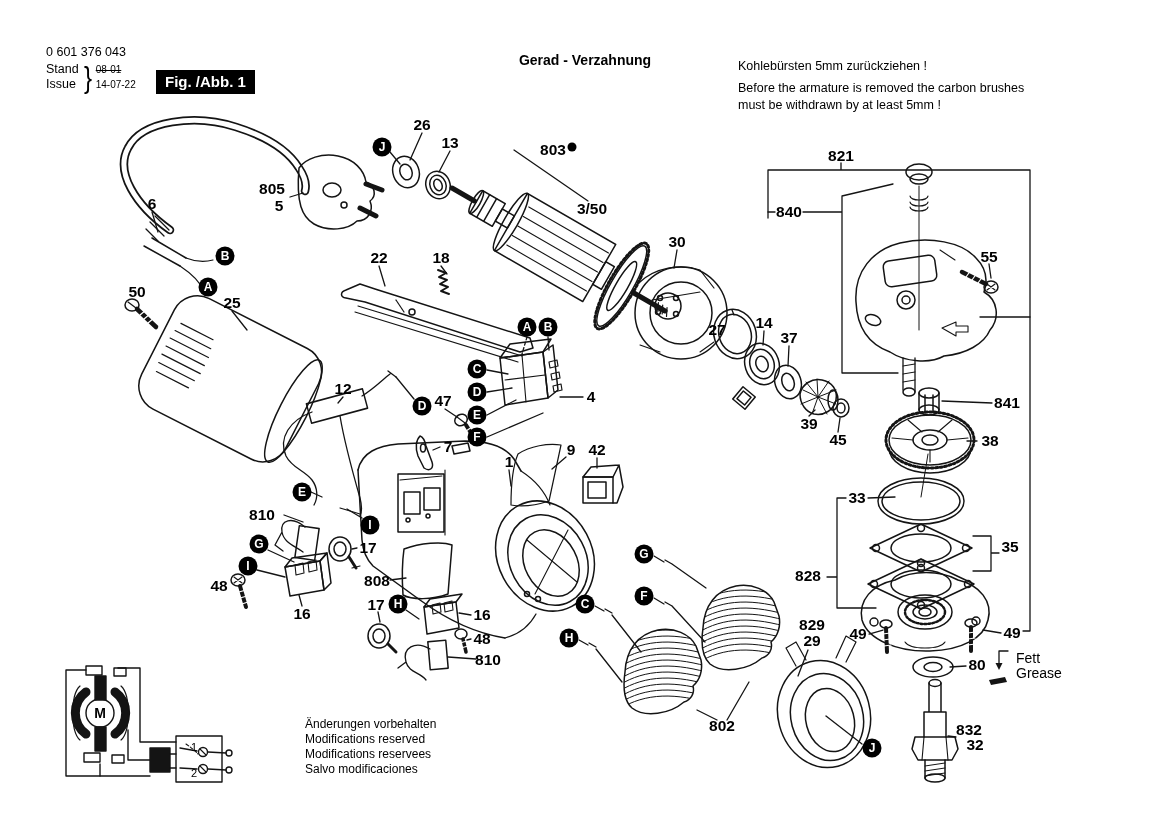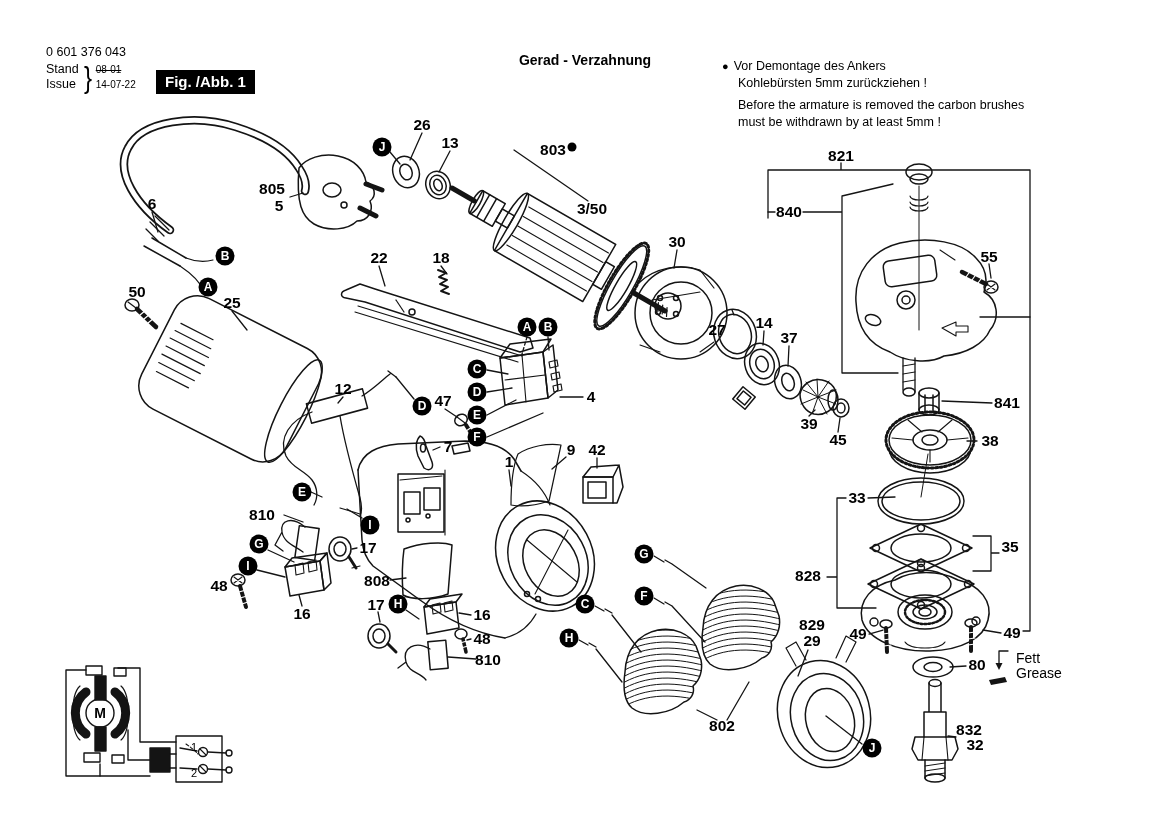--- a/index.html
+++ b/index.html
@@ -429,33 +429,36 @@
       <div class="si-values">
         <div class="struck">08-01</div>
         <div>14-07-22</div>
       </div>
     </div>
   </div>
   <div class="fig-box">Fig. /Abb. 1</div>
   <div class="title">Gerad - Verzahnung</div>
 
   <div class="note">
-    <div>
-      <span class="bullet">●</span><span>Vor Demontage des Ankers</span>
-    </div>
     <div class="ind">Kohlebürsten 5mm zurückziehen !</div>
     <div class="ind gap">Before the armature is removed the carbon brushes</div>
     <div class="ind">must be withdrawn by at least 5mm !</div>
   </div>
 
   <div class="grease">
     <div>Fett</div>
     <div>Grease</div>
   </div>
 
+  <div class="footer">
+    <div>Änderungen vorbehalten</div>
+    <div>Modifications reserved</div>
+    <div>Modifications reservees</div>
+    <div>Salvo modificaciones</div>
+  </div>
 
   <div id="callout-layer">
       <div class="co-num" style="left: 422px; top: 125px;">26</div>
       <div class="co-num" style="left: 450px; top: 143px;">13</div>
       <div class="co-num" style="left: 553px; top: 150px;">803</div>
       <div class="co-num" style="left: 592px; top: 209px;">3/50</div>
       <div class="co-num" style="left: 272px; top: 189px;">805</div>
       <div class="co-num" style="left: 279px; top: 206px;">5</div>
       <div class="co-num" style="left: 152px; top: 204px;">6</div>
       <div class="co-num" style="left: 137px; top: 292px;">50</div>

